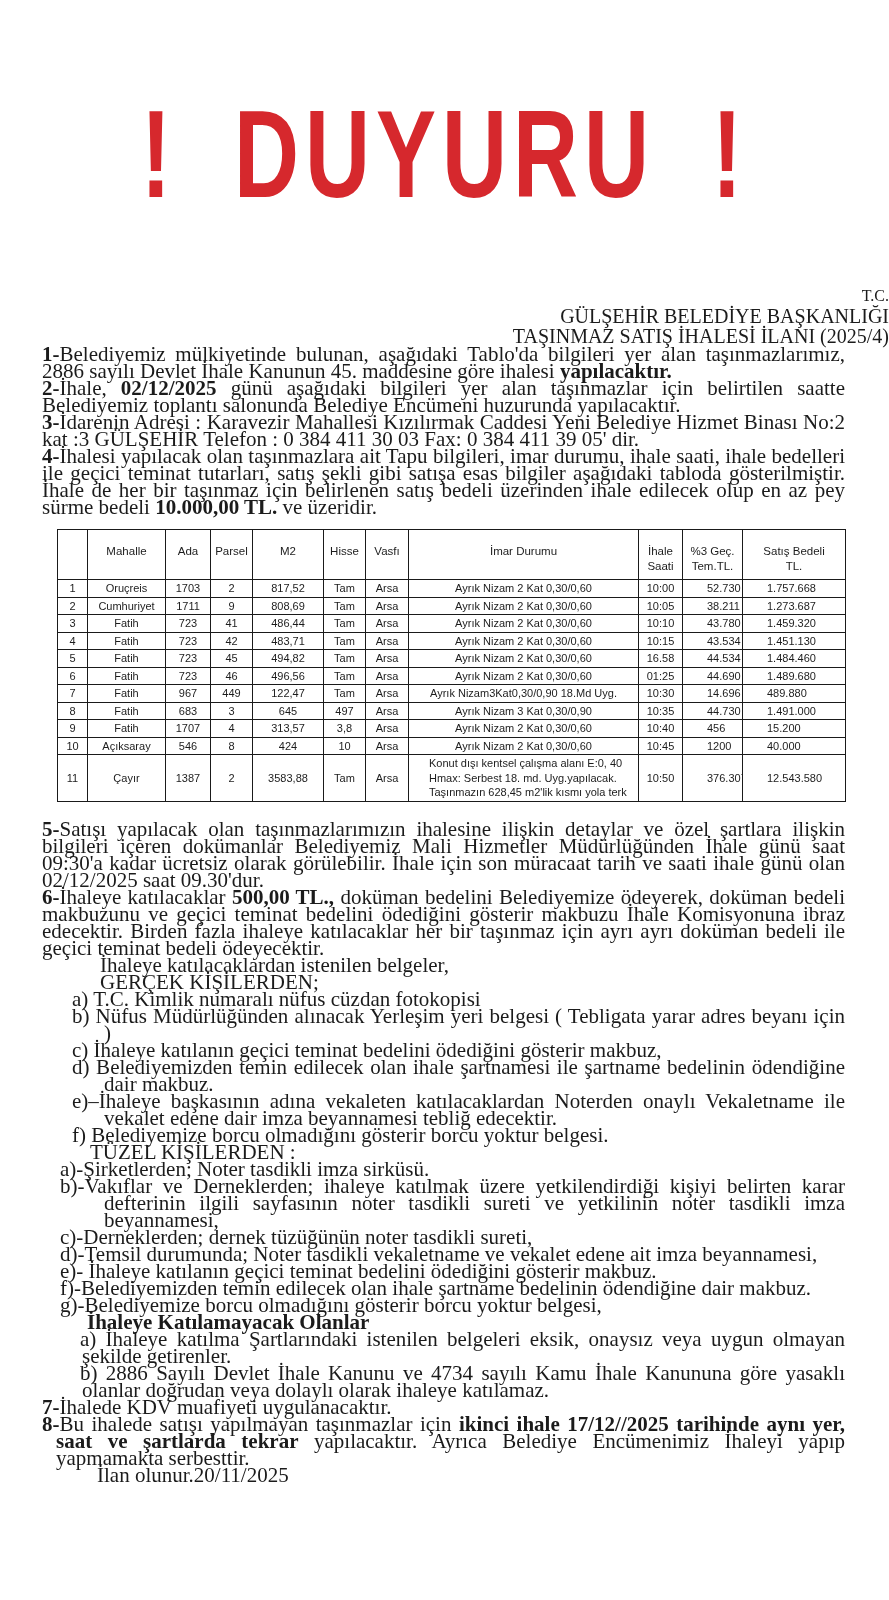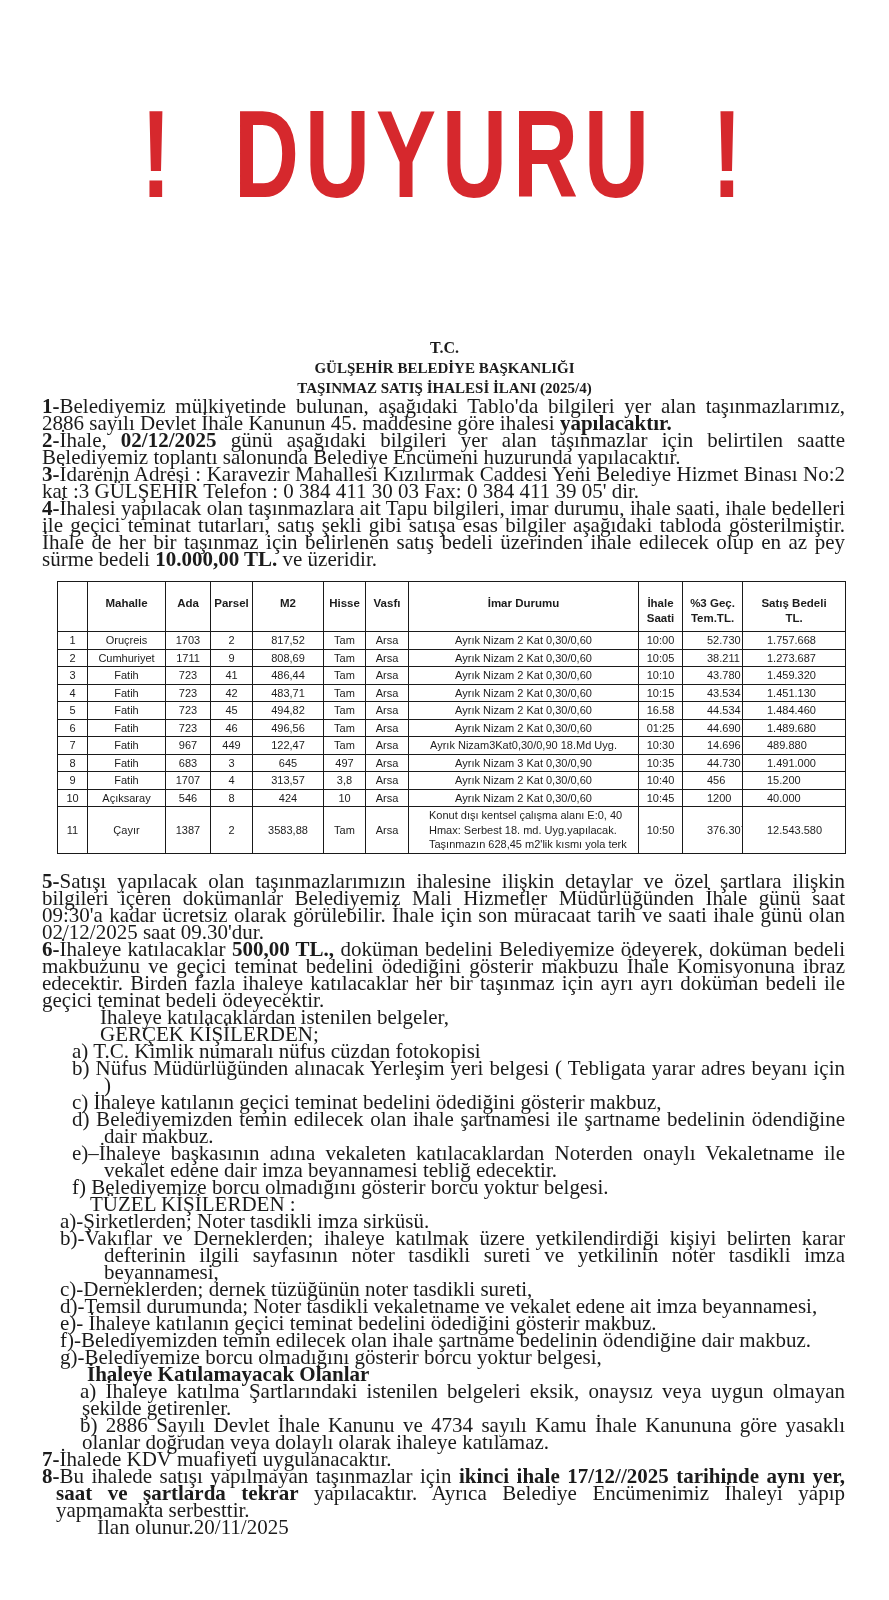--- a/index.html
+++ b/index.html
@@ -12,23 +12,23 @@
   
   .stamp{
     margin:84px auto 0 auto;height:158px;text-align:center;
     font-family:"Liberation Sans", sans-serif;
     font-weight:800;font-size:90px;letter-spacing:6px;word-spacing:26px;
     transform:scaleY(1.38);transform-origin:top center;
     white-space:nowrap;
   }
 
   
-  .doc-title{margin-top:96px;text-align:center;font-weight:bold;line-height:20px;}
+  .doc-title{margin-top:44px;text-align:right;font-weight:normal;line-height:20px;}
   .doc-title .t1{font-size:16px;}
-  .doc-title .t2{font-size:15px;}
+  .doc-title .t2{font-size:20px;}
 
   
   .content{padding:0 44px 0 42px;font-size:21px;line-height:17px;}
   .para{margin:0;}
   .b{font-weight:bold;}
   .u{text-underline-offset:2px;}
   .k-body{text-align:justify;}
   .k-body-hang{text-align:justify;padding-left:14px;text-indent:-14px;}
   .k-indent-deep{padding-left:58px;}
   .k-list-a{padding-left:62px;text-indent:-32px;text-align:justify;}
@@ -42,21 +42,21 @@
   table.auction{
     border-collapse:collapse;table-layout:fixed;
     margin:13px 44px 19px 57px;width:788px;
     font-family:"Liberation Sans", sans-serif;font-size:11px;line-height:1.32;color:#1c1c1c;
   }
   table.auction th, table.auction td{
     border:1.5px solid #1a1a1a;padding:1px 3px;
     text-align:center;vertical-align:middle;overflow:hidden;
   }
   table.auction th{
-    font-size:11.5px;font-weight:bold;vertical-align:top;
+    font-size:11.5px;font-weight:normal;vertical-align:top;
     white-space:pre-line;height:34px;padding-top:14px;
   }
   table.auction td{height:14px;}
   table.auction td.lft{text-align:left;padding-left:24px;}
   table.auction td.ml{white-space:pre-line;vertical-align:top;padding-left:20px;}
 </style>
 </head>
 <body>
 
 <div class="page">

